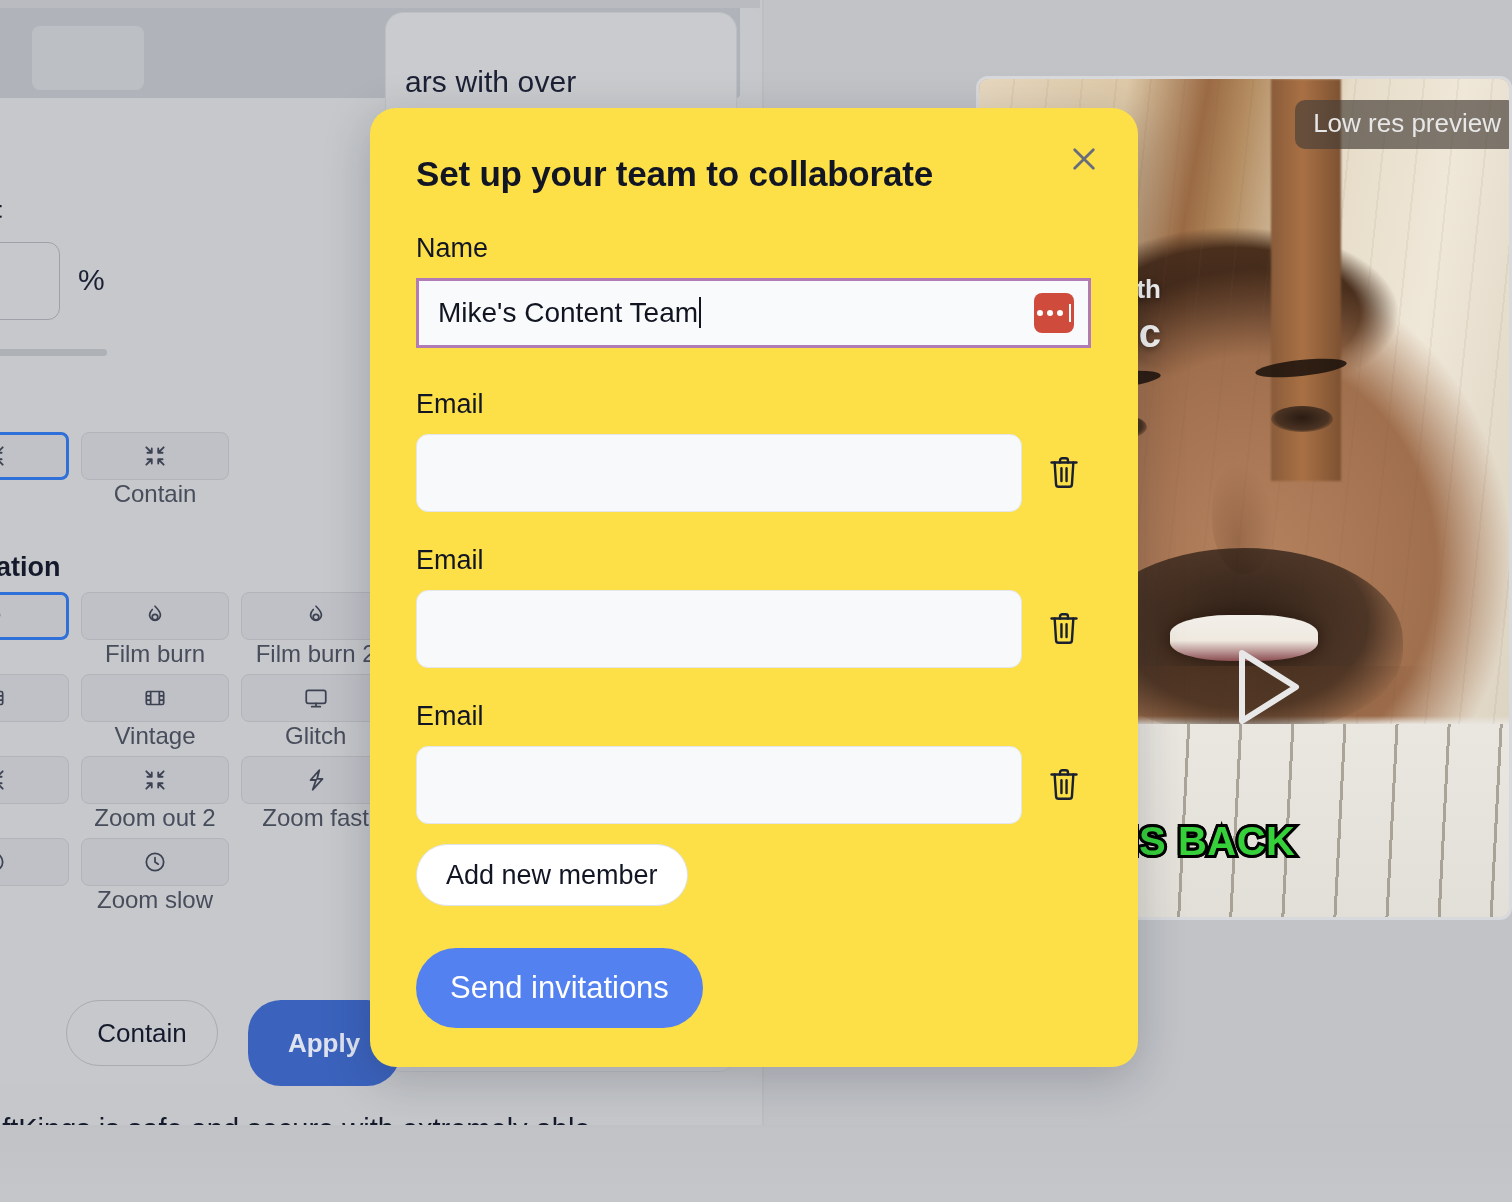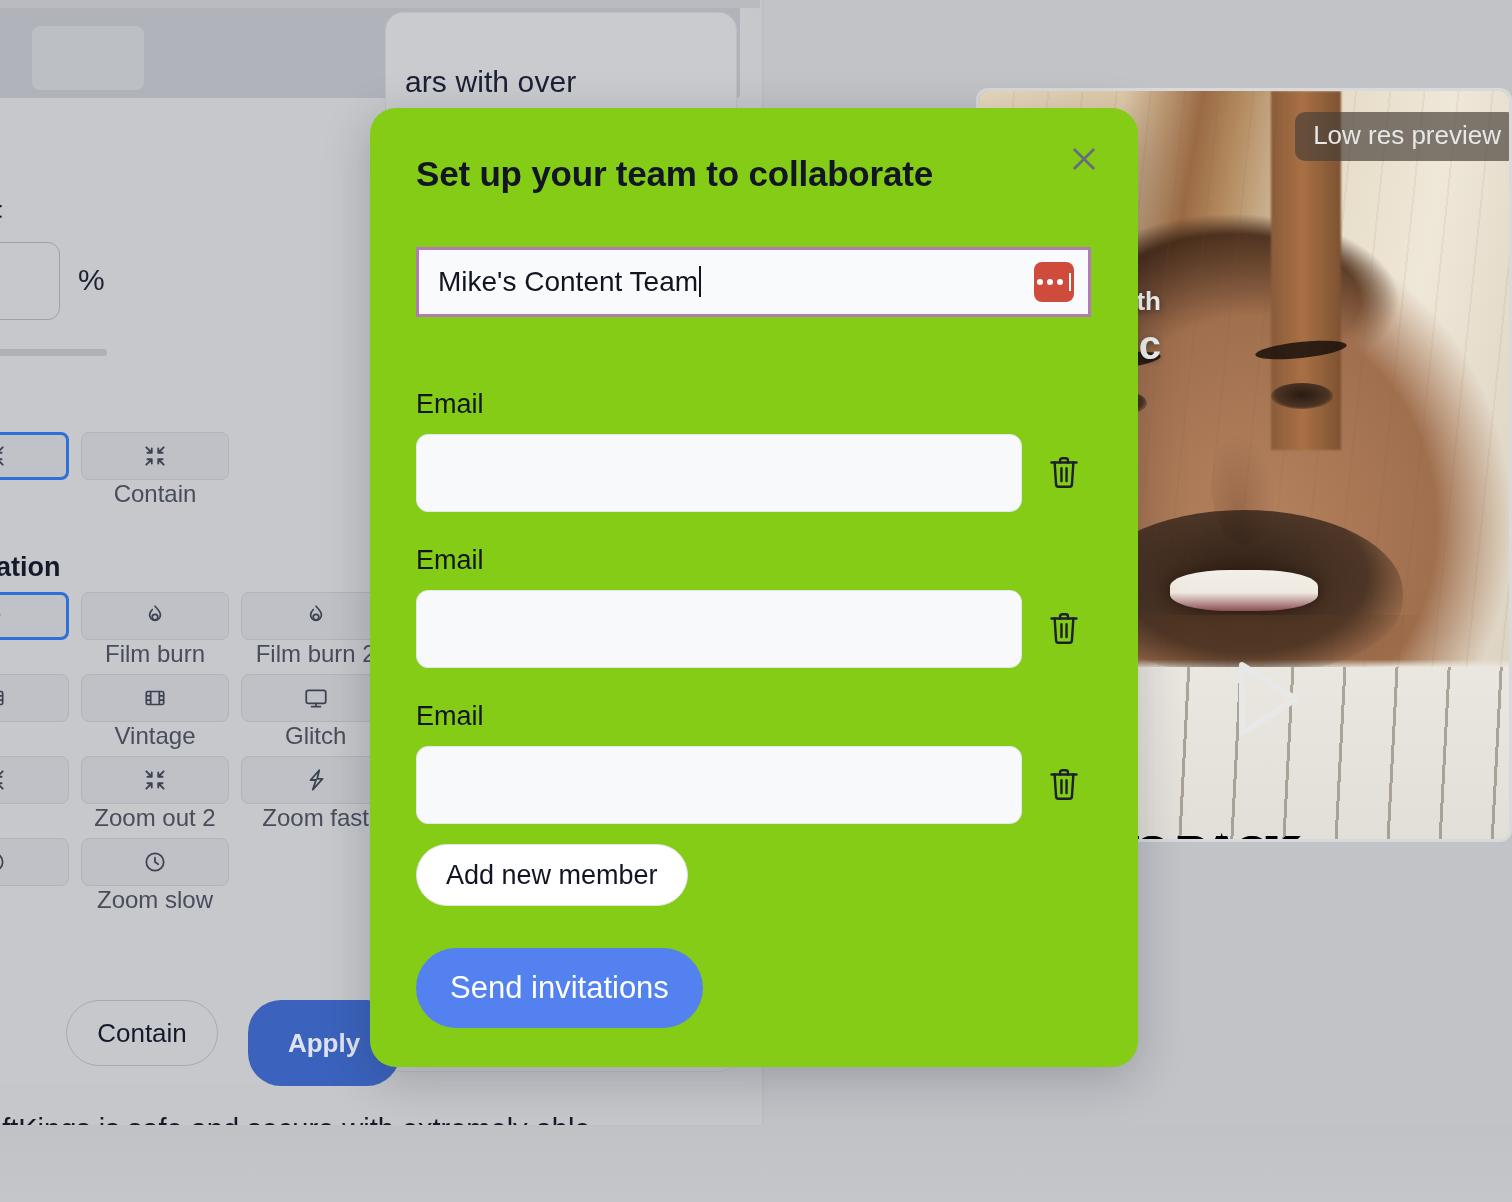--- a/index.html
+++ b/index.html
@@ -199,22 +199,22 @@
   .bottom-bg {
     position: absolute;
     left: 0; top: 1125px;
     width: 1512px; height: 77px;
     background: linear-gradient(180deg,#c0c2c6 0%, #c4c6ca 100%);
   }
 
   
   .video-card {
     position: absolute;
-    left: 976px; top: 88px;
-    width: 536px; height: 754px;
+    left: 976px; top: 76px;
+    width: 536px; height: 844px;
     border-radius: 12px;
     border: 3px solid #d7d9dc;
     overflow: hidden;
     background: #c9b49a;
   }
   .video-inner {
     position: absolute;
     inset: 0;
     background:
       
@@ -345,21 +345,21 @@
     text-shadow:
       3px 0 0 #000, -3px 0 0 #000, 0 3px 0 #000, 0 -3px 0 #000,
       2px 2px 0 #000, -2px 2px 0 #000, 2px -2px 0 #000, -2px -2px 0 #000;
   }
 
   
   .modal {
     position: absolute;
     left: 370px; top: 108px;
     width: 768px; height: 959px;
-    background: #84cc16;
+    background: #fde047;
     border-radius: 26px;
     box-shadow: 0 12px 48px rgba(20,24,40,.22);
   }
 
   .modal-close {
     position: absolute;
     right: 32px; top: 29px;
     width: 44px; height: 44px;
     display: flex; align-items: center; justify-content: center;
     cursor: pointer;
@@ -718,20 +718,21 @@
 
     <div class="modal-close">
       <svg width="32" height="32" viewBox="0 0 24 24" fill="none" stroke="#676d7d" stroke-width="2.1" stroke-linecap="round">
         <path d="M5 5l14 14M19 5L5 19"></path>
       </svg>
     </div>
 
     <div class="modal-title">Set up your team to collaborate</div>
 
     <div class="name-group">
+      <div class="field-label">Name</div>
       <div class="name-input-wrap">
         <span class="name-value"><span>Mike's Content Team</span><span class="caret"></span></span>
         <span class="pwd-icon">
           <i></i>
             <i></i>
             <i></i>
             <b></b>
         </span>
       </div>
     </div>

